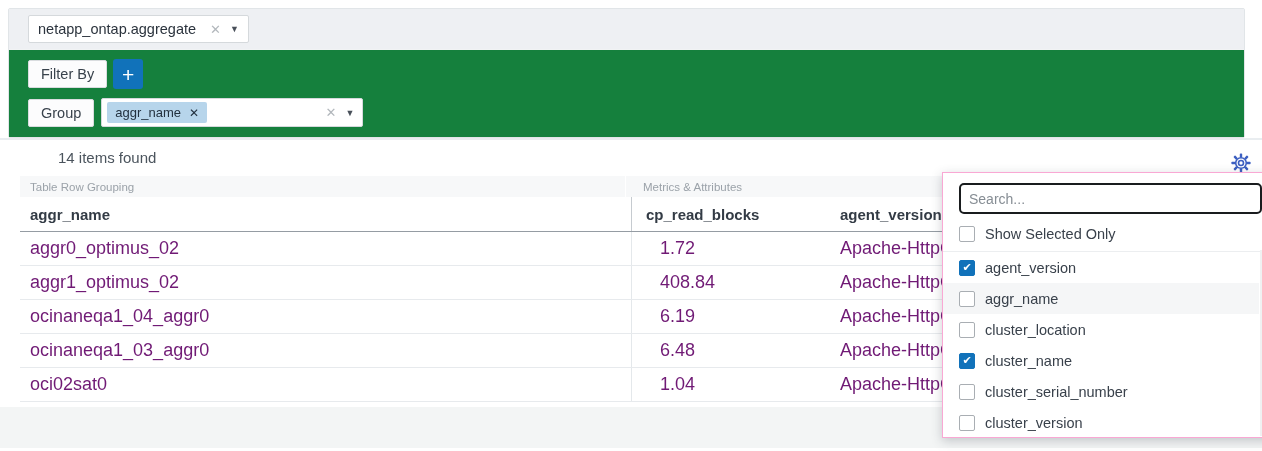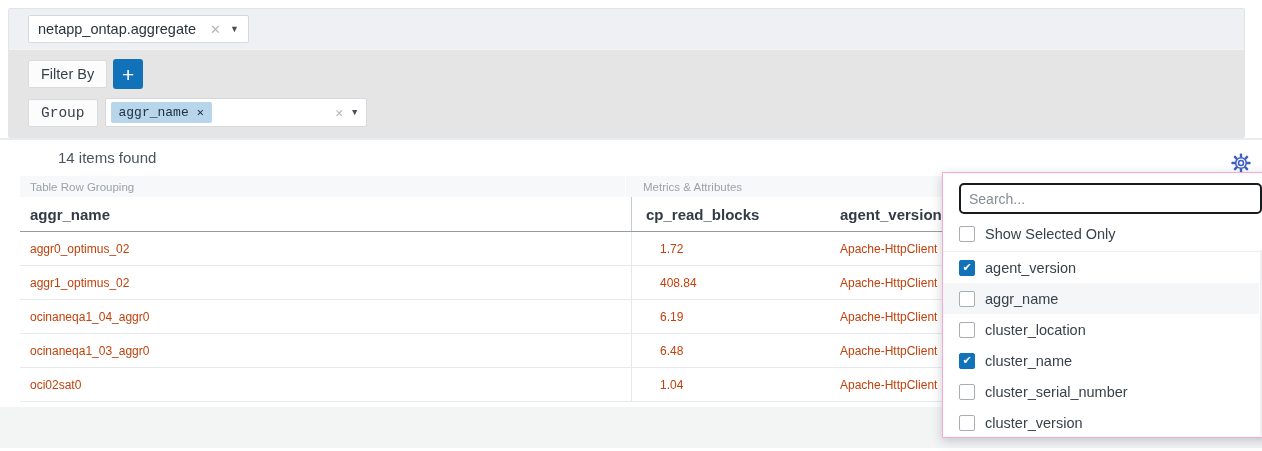--- a/index.html
+++ b/index.html
@@ -5,29 +5,29 @@
   * { margin:0; padding:0; box-sizing:border-box; }
   html,body { background:#ffffff; }
   .page {
     position:relative; width:1262px; height:451px; overflow:hidden;
     font-family:"Liberation Sans","DejaVu Sans",sans-serif; background:#fff;
     color:#39414b;
   }
   
   .query-card { position:absolute; left:8px; top:8px; width:1237px; border:1px solid #e1e5e8; border-radius:2px; }
   .qc-row1 { height:40px; background:#eef0f3; display:flex; align-items:center; padding-left:19px; }
-  .qc-row2 { background:#e5e5e5; padding:9px 0 10px 19px; border-top:1px solid #f1f3f4; }
+  .qc-row2 { background:#15803d; padding:9px 0 10px 19px; border-top:1px solid #f1f3f4; }
   .select-box {
     background:#fff; border:1px solid #d5d9dc; border-radius:2px; height:28px;
     display:flex; align-items:center; padding:0 9px; font-size:14.5px; color:#2b333d;
   }
   .sel-x { color:#b2b7bc; font-size:13px; margin-left:14px; cursor:pointer; }
   .sel-caret { color:#49505a; font-size:9px; margin-left:9px; cursor:pointer; }
   .filter-line { display:flex; align-items:center; gap:6px; margin-bottom:9px; }
-  .group-line  { display:flex; align-items:center; gap:7px;font-family:Liberation Mono, monospace; }
+  .group-line  { display:flex; align-items:center; gap:7px; }
   .label-box {
     height:28px; padding:0 12px; border:1px solid #d9dcdf; background:#fcfcfd;
     border-radius:2px; display:flex; align-items:center; font-size:14.5px; color:#39424c;
   }
   .add-btn {
     width:30px; height:30px; background:#1172ba; border-radius:3px; border:none;
     color:#fff; font-size:21px; line-height:1; display:flex; align-items:center; justify-content:center;
     cursor:pointer; font-family:inherit;
   }
   .group-select {
@@ -56,21 +56,21 @@
   .band2 { flex:1; padding-left:17px; }
   .header-row {
     display:flex; height:35px; align-items:stretch;
     border-bottom:1px solid #959ca3; font-weight:bold; font-size:15px; color:#333b45;
   }
   .hc { display:flex; align-items:center; cursor:pointer; }
   .hcol1 { width:611px; padding-left:10px; }
   .hcol2 { width:195px; padding-left:14px; border-left:1px solid #c6cbd0; }
   .hcol3 { flex:1; padding-left:14px; }
   .sort-arrow { margin-left:8px; font-weight:normal; font-size:14px; color:#39414b; }
-  .data-row { display:flex; height:34px; align-items:stretch; border-bottom:1px solid #e7eaed; font-size:12px; color:#c2410c; }
+  .data-row { display:flex; height:34px; align-items:stretch; border-bottom:1px solid #e7eaed; font-size:18px; color:#701a75; }
   .dc { display:flex; align-items:center; overflow:hidden; white-space:nowrap; }
   .dcol1 { width:611px; padding-left:10px; }
   .dcol2 { width:195px; padding-left:28px; border-left:1px solid #e4e8eb; }
   .dcol3 { flex:1; padding-left:14px; }
   
   .footer-band { position:absolute; left:0; top:407px; width:1262px; height:41px; background:#f3f5f5; }
   
   .chooser-panel {
     position:absolute; left:942px; top:172px; width:335px; height:266px; background:#fff;
     border:1px solid #f9a8d4; box-shadow:0 3px 10px rgba(50,60,70,.25); z-index:10;

